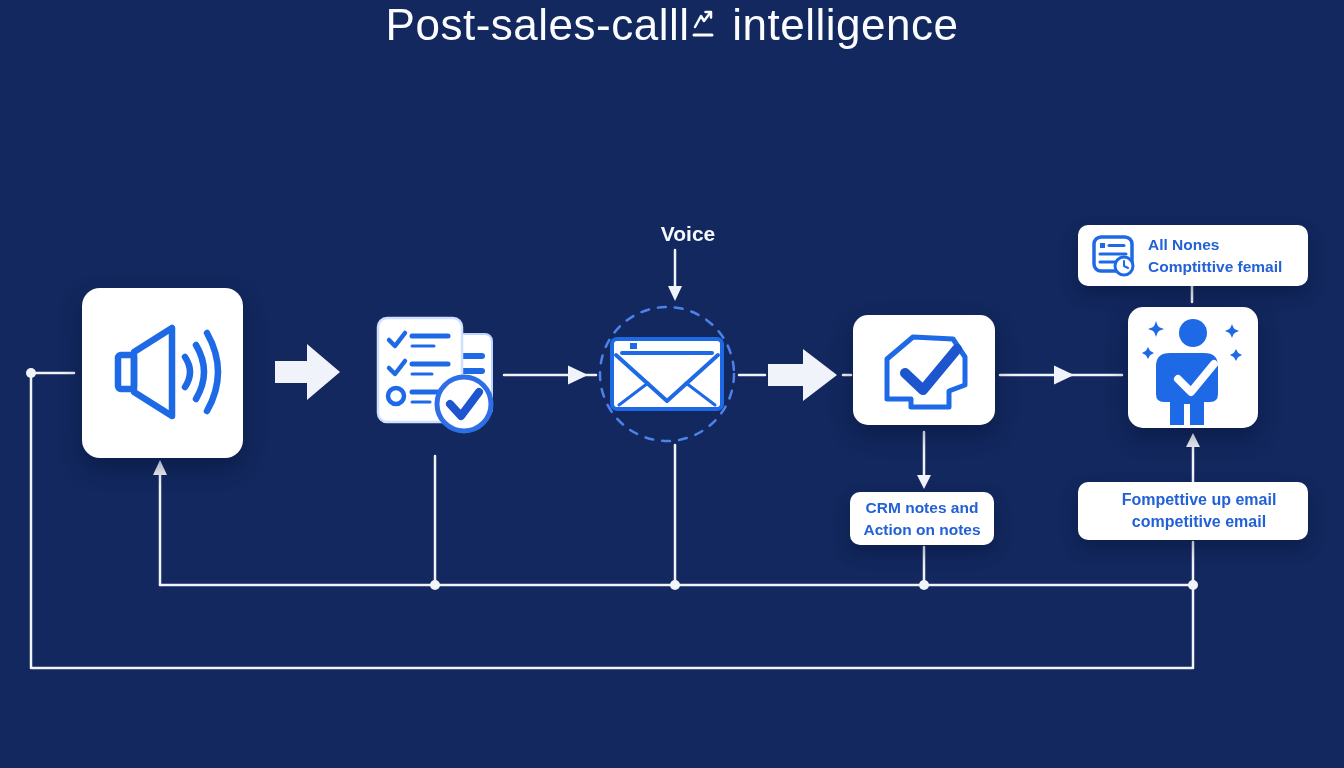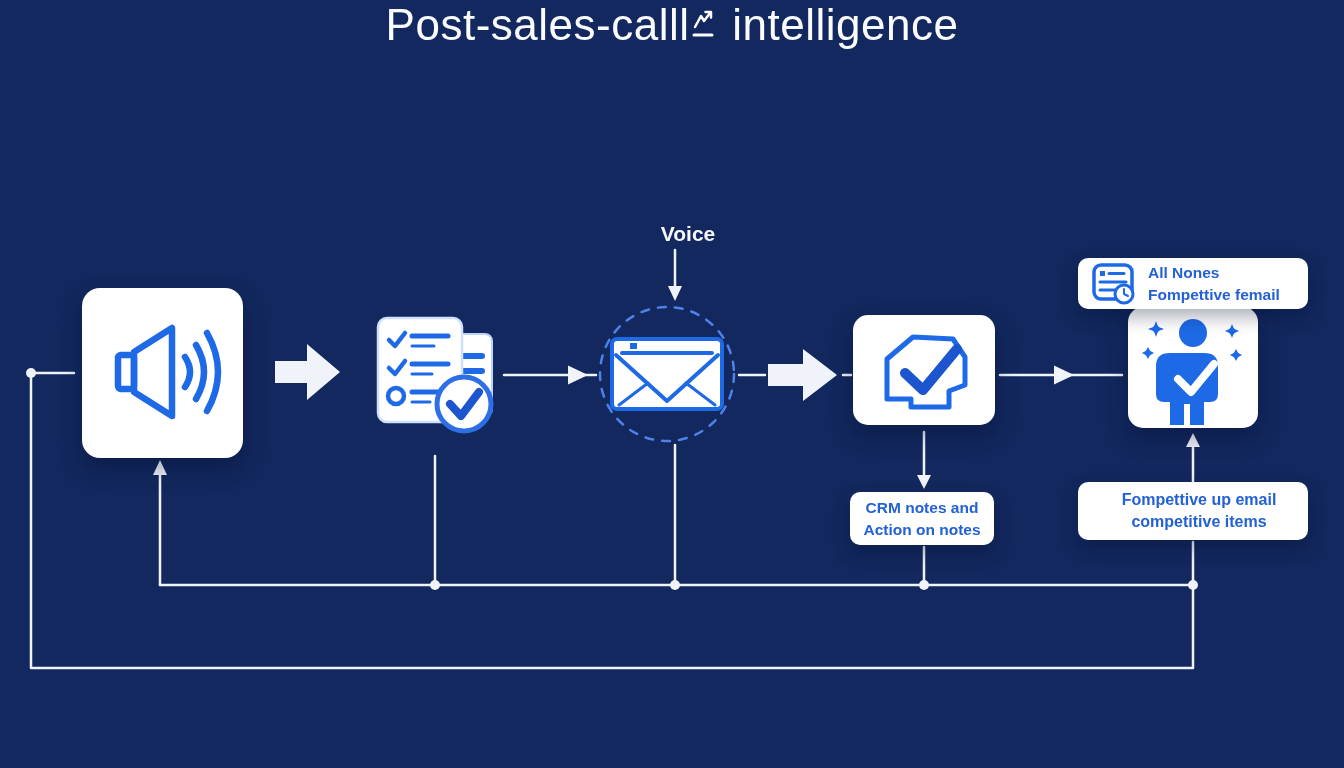--- a/index.html
+++ b/index.html
@@ -47,21 +47,21 @@
   .float-icon{position:absolute;z-index:2;}
   .docs-icon{left:360px;top:308px;}
   .envelope-wrap{left:596px;top:303px;}
 
   .callout{
     position:absolute;z-index:2;background:#ffffff;border-radius:10px;
     box-shadow:0 8px 18px rgba(2,8,40,.32);
     color:var(--textblue);font-weight:700;font-size:15.5px;line-height:1.4;
     display:flex;align-items:center;justify-content:center;text-align:center;
   }
-  .callout-all-notes{left:1078px;top:225px;width:230px;height:51px;justify-content:flex-start;padding-left:12px;text-align:left;gap:10px;margin-top:33px;}
+  .callout-all-notes{left:1078px;top:225px;width:230px;height:61px;justify-content:flex-start;padding-left:12px;text-align:left;gap:10px;}
   .callout-crm{left:850px;top:492px;width:144px;height:53px;}
   .callout-followup{left:1078px;top:482px;width:230px;height:58px;font-size:16px;padding-left:12px;}
 </style>
 </head>
 <body>
 
 <div class="canvas">
 
   <svg class="lines-layer" width="1344" height="768" viewBox="0 0 1344 768">
 
@@ -202,31 +202,31 @@
       <rect class="icon-stroke" x="4" y="4" width="38" height="34" rx="7" stroke-width="3.5"></rect>
       <rect class="icon-fill" x="10" y="10" width="5" height="5"></rect>
       <line class="icon-stroke" x1="19" y1="12.5" x2="34" y2="12.5" stroke-width="3"></line>
       <line class="icon-stroke" x1="10" y1="21" x2="36" y2="21" stroke-width="3"></line>
       <line class="icon-stroke" x1="10" y1="29" x2="26" y2="29" stroke-width="3"></line>
       <circle class="white-fill" cx="34" cy="33" r="9" stroke="var(--accent)" stroke-width="3"></circle>
       <polyline class="icon-stroke" points="34,28 34,33 38,35" stroke-width="2"></polyline>
     </svg>
     <div>
       <div>All Nones</div>
-      <div>Fompettive femail</div>
+      <div>Comptittive femail</div>
     </div>
   </div>
 
   <div class="callout callout-crm">
     <div>
       <div>CRM notes and</div>
       <div>Action on notes</div>
     </div>
   </div>
 
   <div class="callout callout-followup">
     <div>
       <div>Fompettive up email</div>
-      <div>competitive items</div>
+      <div>competitive email</div>
     </div>
   </div>
 
 </div>
 
 </body></html>

